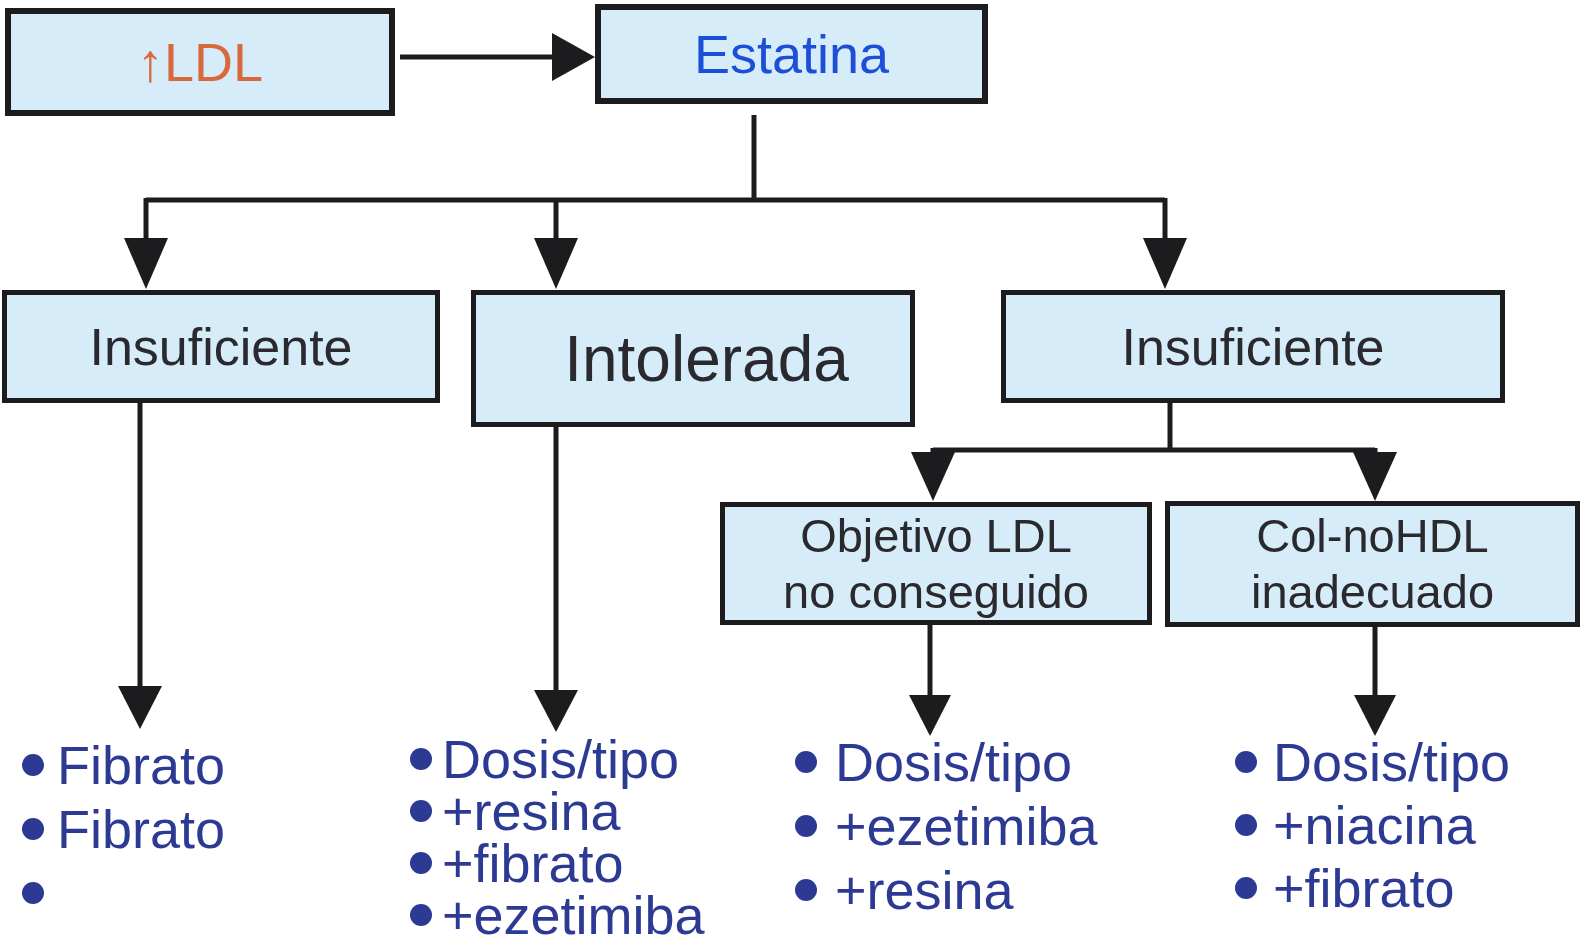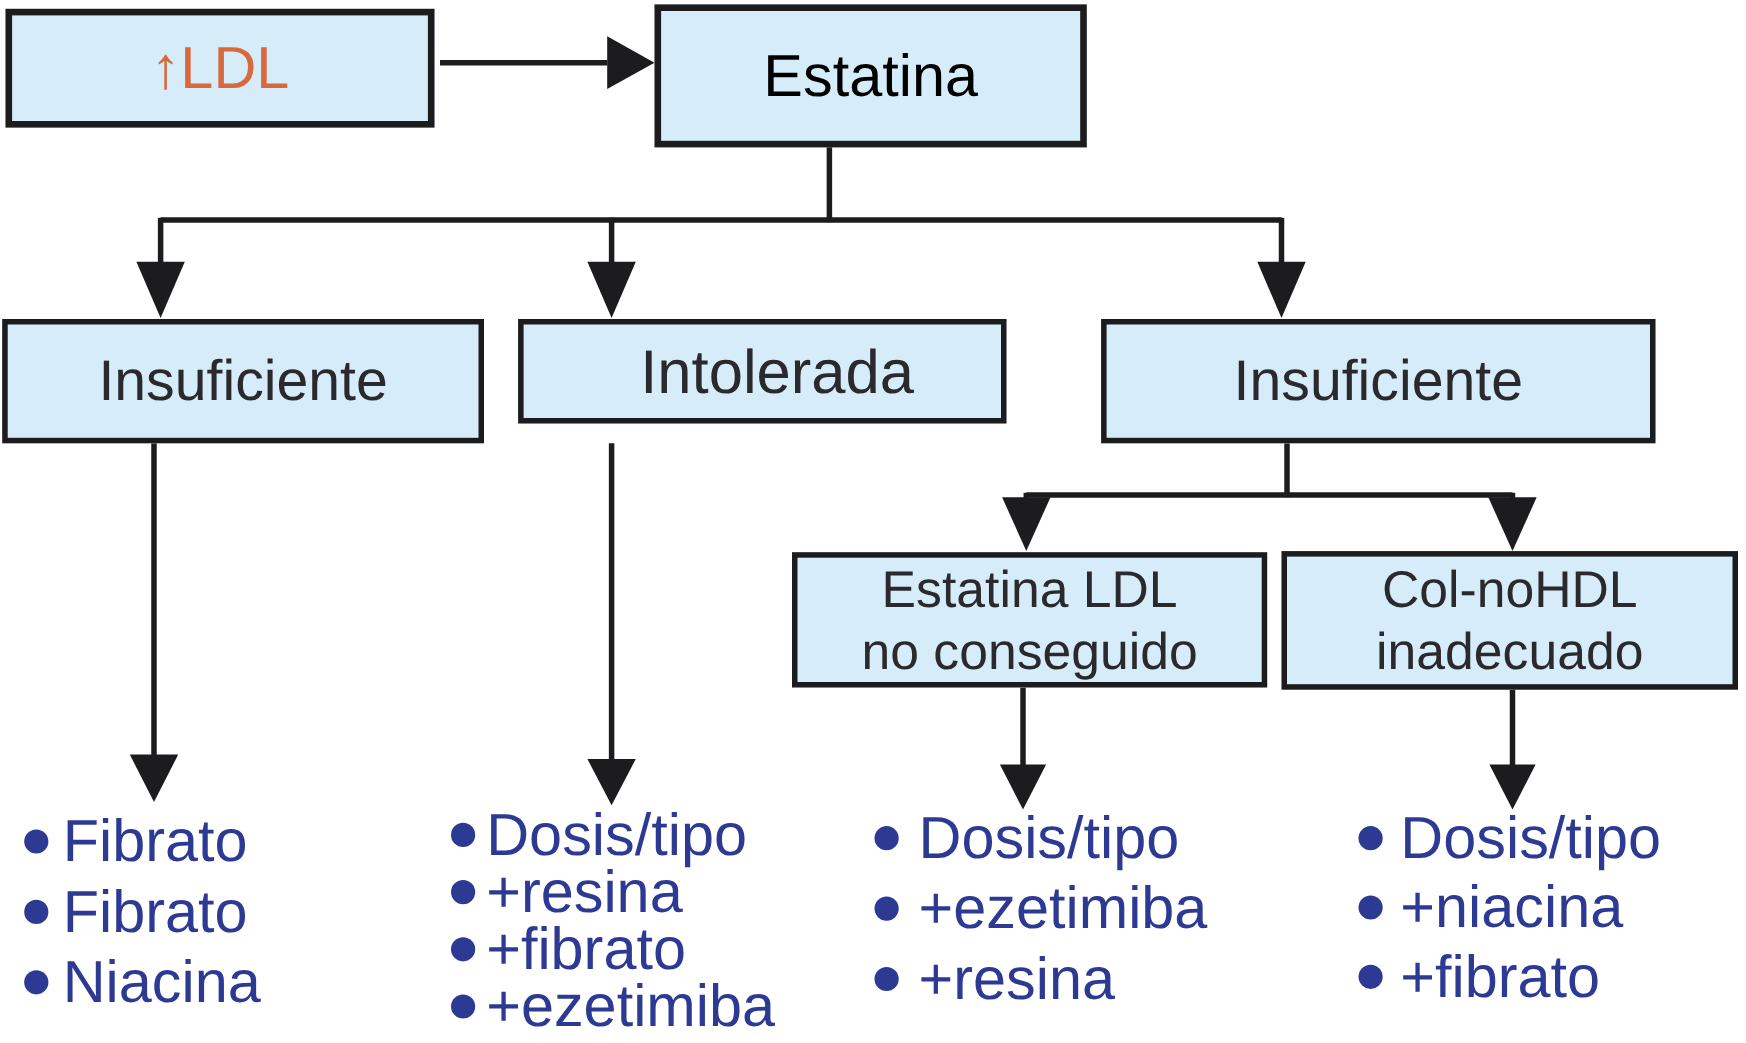--- a/index.html
+++ b/index.html
@@ -10,23 +10,23 @@
   }
   .connectors{position:absolute;left:0;top:0;width:1587px;height:948px;}
   .node{
     position:absolute;box-sizing:border-box;
     background:#D7ECF9;border:5px solid #1C1C1E;
     display:flex;flex-direction:column;align-items:center;justify-content:center;
     text-align:left;color:#29292E;
   }
   .node.thick{border-width:6px;}
   #node-ldl{left:5px;top:8px;width:390px;height:108px;font-size:54px;color:#D8693D;}
-  #node-estatina{left:595px;top:4px;width:393px;height:130px;font-size:54px;color:#000000;}
+  #node-estatina{left:595px;top:4px;width:393px;height:100px;font-size:54px;color:#1d4ed8;}
   #node-inaplicable{left:2px;top:290px;width:438px;height:113px;font-size:52px;}
-  #node-intolerada{left:471px;top:290px;width:444px;height:95px;font-size:56px;padding-left:27px;}
+  #node-intolerada{left:471px;top:290px;width:444px;height:137px;font-size:64px;padding-left:27px;}
   #node-insuficiente{left:961px;top:290px;width:504px;height:113px;font-size:52px;margin-left:40px;}
   #node-objetivo{left:720px;top:502px;width:432px;height:123px;font-size:47px;line-height:56px;}
   #node-colnohdl{left:1165px;top:501px;width:415px;height:126px;font-size:47px;line-height:56px;}
   .list{position:absolute;color:#2D3A94;font-size:54px;}
   .list .row{display:flex;align-items:center;}
   .bullet{width:22px;height:22px;border-radius:50%;background:#2D3A94;flex:0 0 auto;}
   #list-inaplicable{left:22px;top:733px;}
   #list-inaplicable .row{height:64px;}
   #list-inaplicable .bullet{margin-right:13px;}
   #list-intolerada{left:410px;top:733px;}
@@ -87,41 +87,40 @@
 
 <div class="node" id="node-intolerada">
   <span>Intolerada</span>
 </div>
 
 <div class="node" id="node-insuficiente">
   <span>Insuficiente</span>
 </div>
 
 <div class="node" id="node-objetivo">
-  <span>Estatina LDL</span>
+  <span>Objetivo LDL</span>
   <span>no conseguido</span>
 </div>
 
 <div class="node" id="node-colnohdl">
   <span>Col-noHDL</span>
   <span>inadecuado</span>
 </div>
 
 <div class="list" id="list-inaplicable">
   <div class="row">
     <span class="bullet"></span>
     <span>Fibrato</span>
   </div>
   <div class="row">
     <span class="bullet"></span>
     <span>Fibrato</span>
   </div>
   <div class="row">
     <span class="bullet"></span>
-    <span>Niacina</span>
   </div>
 </div>
 
 <div class="list" id="list-intolerada">
   <div class="row">
     <span class="bullet"></span>
     <span>Dosis/tipo</span>
   </div>
   <div class="row">
     <span class="bullet"></span>

